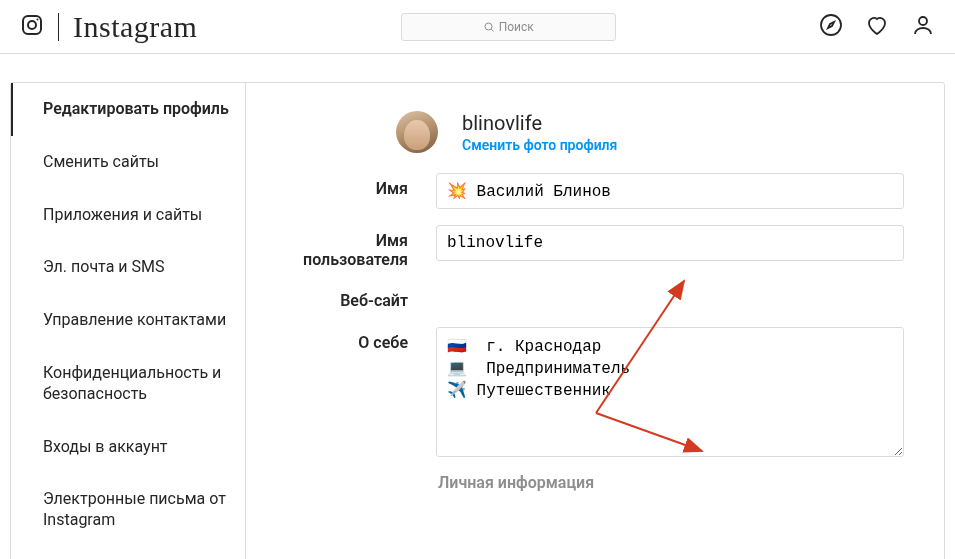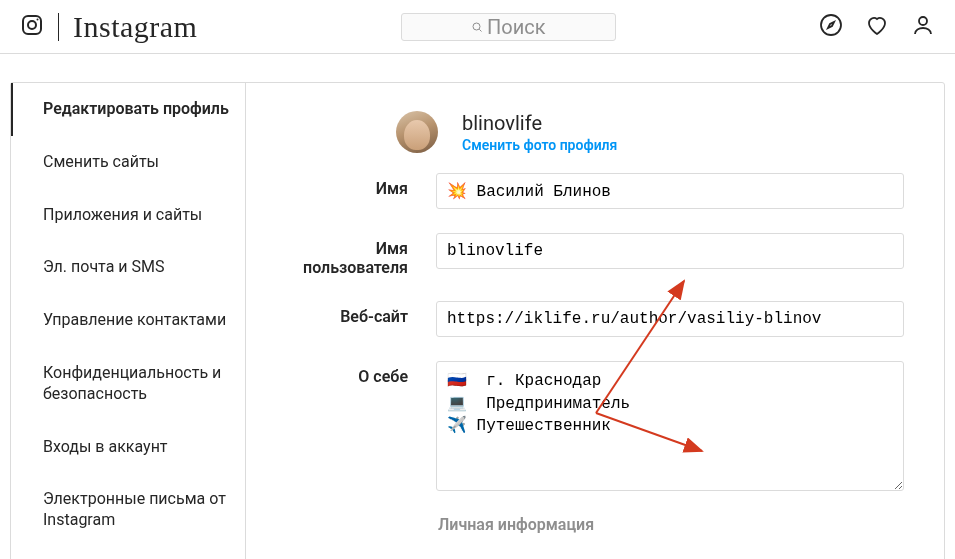--- a/index.html
+++ b/index.html
@@ -29,21 +29,21 @@
       font-weight: 500;
       letter-spacing: 0.5px;
     }
     .search-wrap { flex: 1; display: flex; justify-content: center; }
     .search {
       width: 215px; height: 28px;
       background: #fafafa;
       border: 1px solid #dbdbdb;
       border-radius: 3px;
       display: flex; align-items: center; justify-content: center;
-      color: #8e8e8e; font-size: 20px; gap: 4px;
+      color: #8e8e8e; font-size: 12px; gap: 4px;
     }
     .nav-icons { display: flex; align-items: center; gap: 22px; }
     .nav-icons svg { width: 24px; height: 24px; }
     .main {
       display: flex;
       margin: 28px 10px 0 10px;
       border: 1px solid #dbdbdb;
       border-radius: 3px;
       height: 480px;
       background: #fff;
@@ -84,21 +84,21 @@
       width:26px;height:30px;border-radius:50% 50% 45% 45%;
       background: linear-gradient(#e8c9ad,#caa079);
       margin-top:6px;
     }
     .profile-name { font-size: 20px; }
     .change-photo {
       color: #0095f6; font-size: 14px; font-weight: 600;
       cursor: pointer; margin-top: 2px;
     }
     .form-row {
-      display: flex; align-items: flex-start; margin-bottom: 24px;
+      display: flex; align-items: flex-start; margin-bottom: 16px;
     }
     .form-label {
       width: 150px; text-align: right; padding-right: 28px;
       font-size: 16px; font-weight: 600; padding-top: 6px;
       line-height: 1.2;
     }
     .form-input {
       flex: 1;
       border: 1px solid #dbdbdb;
       border-radius: 3px;
@@ -197,21 +197,20 @@
       <input class="form-input" value="💥 Василий Блинов" style="">
     </div>
 
     <div class="form-row">
       <div class="form-label">Имя пользователя</div>
       <input class="form-input" value="blinovlife" style="">
     </div>
 
     <div class="form-row">
       <div class="form-label">Веб-сайт</div>
-      <input class="form-input" value="https://iklife.ru/author/vasiliy-blinov" style="">
     </div>
 
     <div class="form-row">
       <div class="form-label">О себе</div>
       <textarea class="form-input" style="">🇷🇺  г. Краснодар
 💻  Предприниматель
 ✈️ Путешественник</textarea>
     </div>
 
     <div class="section-heading">Личная информация</div>

